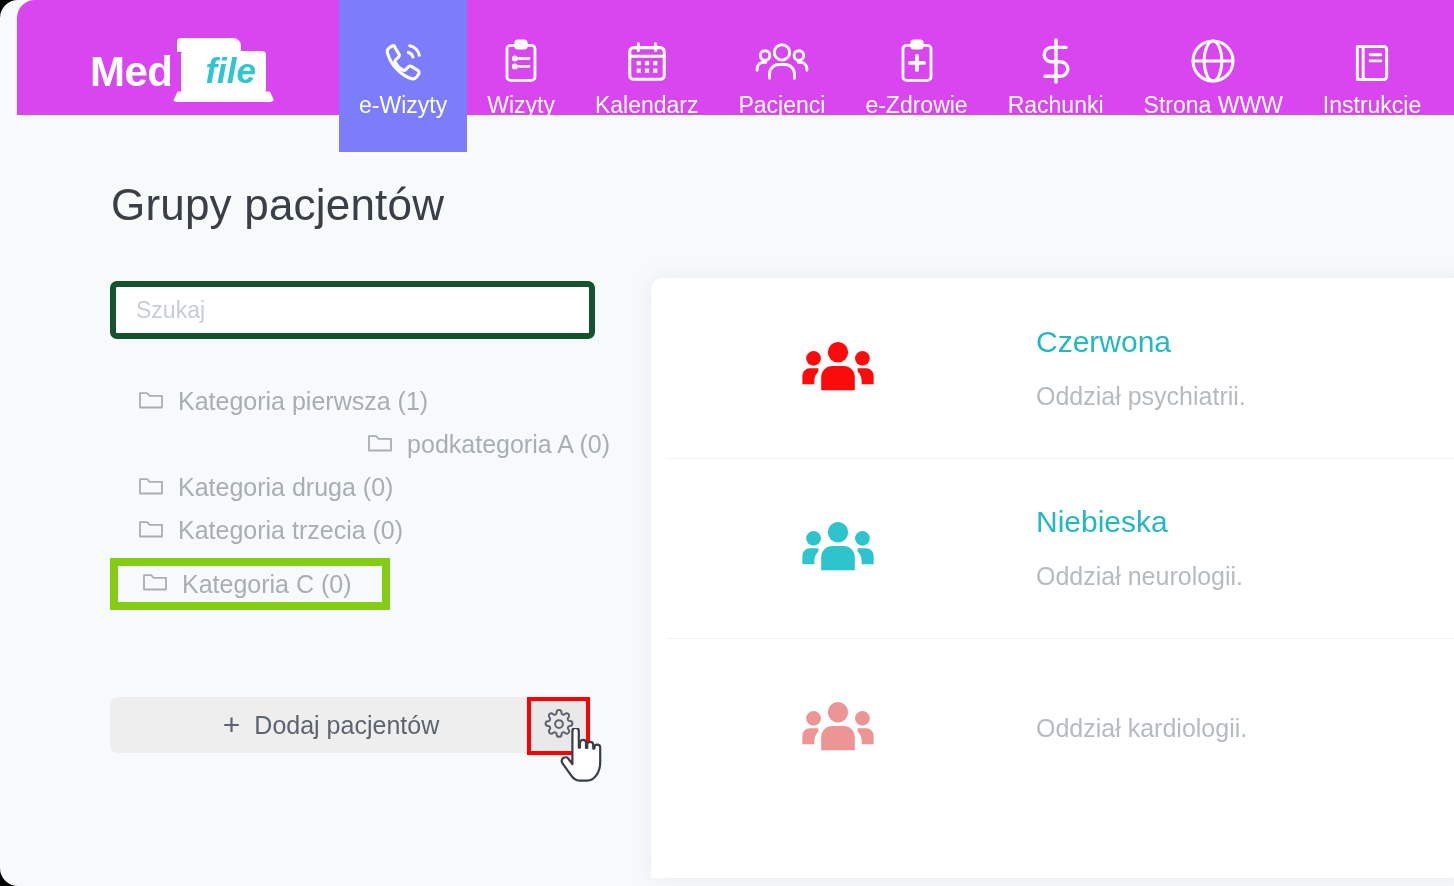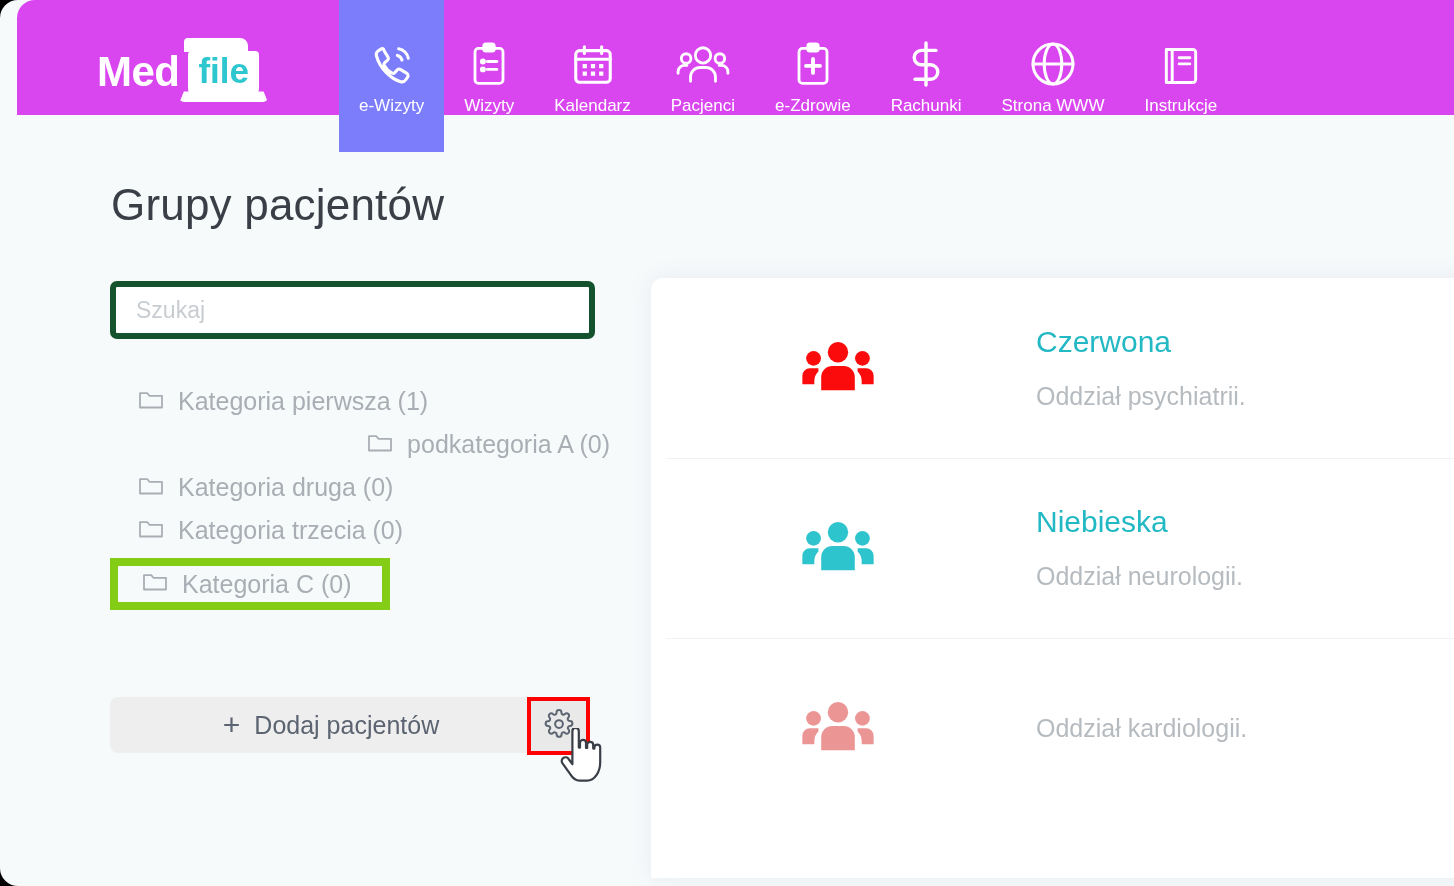--- a/index.html
+++ b/index.html
@@ -32,22 +32,22 @@
   }
   .brand-inner{ display:flex; align-items:center; gap:9px; transform:translateY(-4px);}
   .brand-med{
     color:#fff; font-size:42px; font-weight:bold; letter-spacing:-0.5px;
     line-height:1;
   }
   .brand-file{
     position:relative;
     display:inline-flex; align-items:center; justify-content:center;
     color:#2ec6cf; background:#fff;
-    font-size:35px; font-weight:bold; 
-    padding:2px 10px 4px 10px;
+    font-size:35px; font-weight:bold; font-style:italic;
+    padding:2px 10px 4px 24px;
     border-radius:4px;
     line-height:1.05;
   }
   .brand-file::before{
     content:""; position:absolute; top:-13px; left:-4px;
     width:64px; height:14px; background:#fff;
     border-radius:4px 8px 0 0;
   }
   .brand-file::after{
     content:""; position:absolute; bottom:-9px; left:-9px;
@@ -62,21 +62,21 @@
     height:152px;
     display:flex; flex-direction:column;
     align-items:center; justify-content:center;
     gap:9px;
     color:#fff;
     cursor:pointer;
     position:relative;
   }
   .navitem.active{ background:#7b7dfb; }
   .navitem .ico{ height:50px; display:flex; align-items:flex-end; justify-content:center;}
-  .navitem .lbl{ font-size:17px; white-space:nowrap; line-height:1;}
+  .navitem .lbl{ font-size:23px; white-space:nowrap; line-height:1;}
 
   
   #page-title{
     position:absolute; left:111px; top:180px;
     font-size:44px; font-weight:400; color:#3a3f47;
     letter-spacing:0.2px;
   }
 
   
   #search-input{

